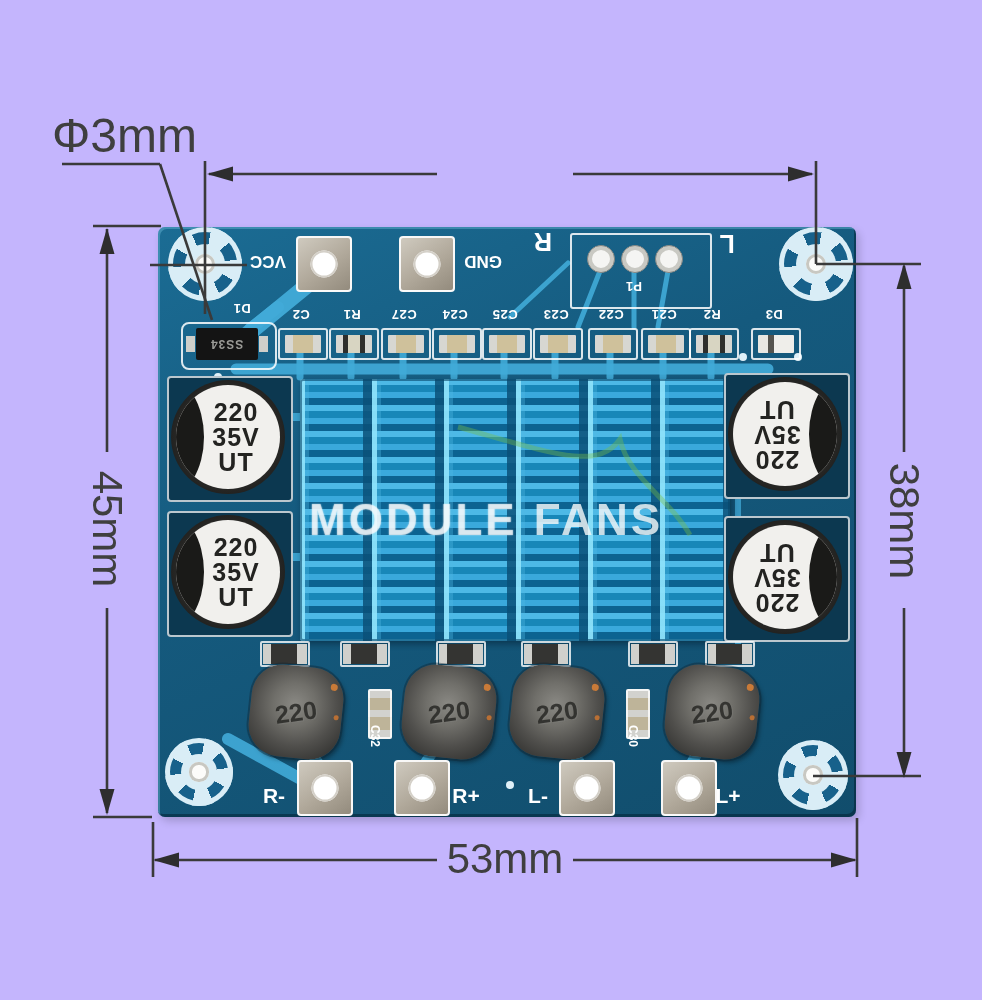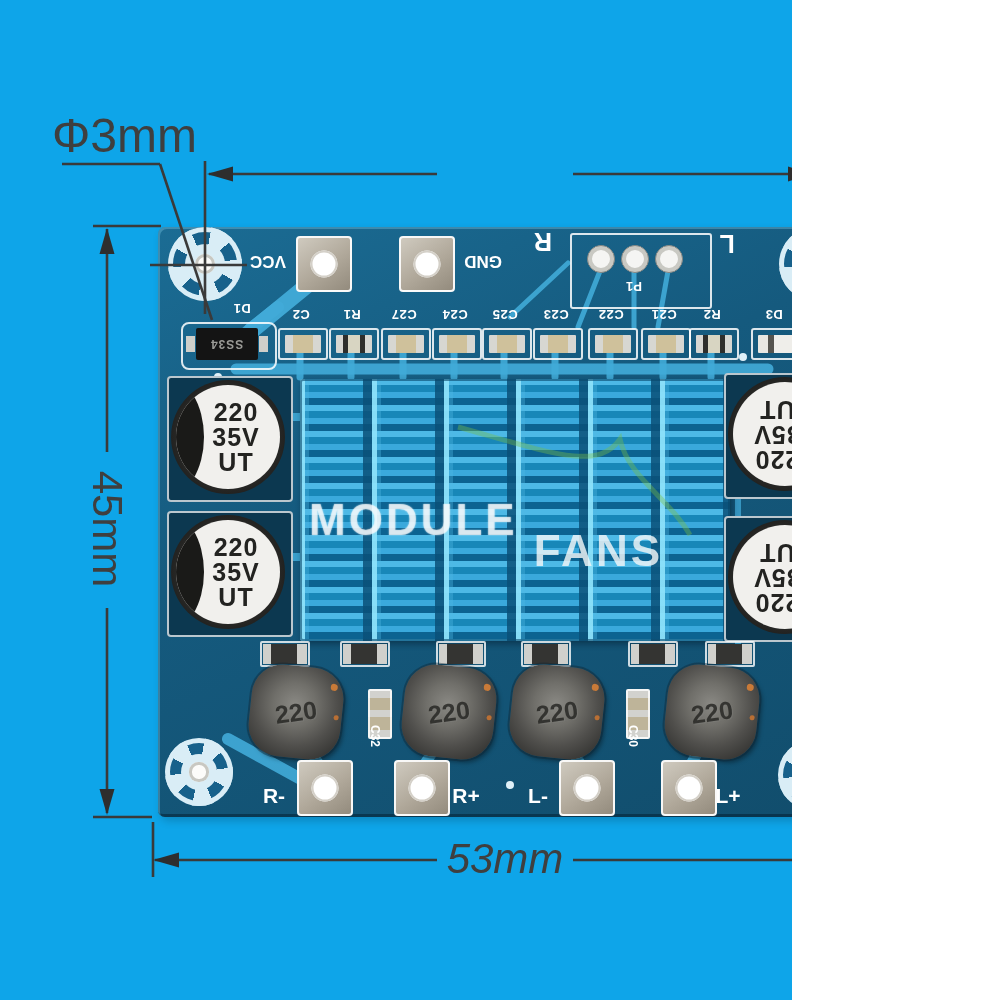--- a/index.html
+++ b/index.html
@@ -1,16 +1,16 @@
 <!DOCTYPE html>
 <html><head>
 <meta charset="utf-8">
 <style>
   html,body{margin:0;padding:0;background:#ffffff;}
-  #stage{position:relative;width:792px;height:1000px;background:#0ea5e9;overflow:hidden;
+  #stage{position:relative;width:982px;height:1000px;background:#c4b5fd;overflow:hidden;
          font-family:"Liberation Sans", sans-serif;}
   
   .dim-text{position:absolute;color:#3f3f3f;font-size:42px;text-align:center;line-height:1;
             font-family:"Liberation Sans", sans-serif;}
   .vtext{transform:rotate(90deg);}
   #dimsvg{position:absolute;left:0;top:0;z-index:8;pointer-events:none;}
   
   .board{position:absolute;left:158px;top:227px;width:698px;height:590px;border-radius:7px;
          background:linear-gradient(155deg,#1b6c94 0%,#155a7e 40%,#114d6c 100%);
          box-shadow:inset 2px 2px 0 rgba(130,205,235,.35), inset -2px -3px 0 rgba(0,25,40,.45),
@@ -58,21 +58,21 @@
   .heatsink{position:absolute;left:142px;top:152px;width:430px;height:262px;z-index:2;border-radius:3px;
     background:
      repeating-linear-gradient(90deg, rgba(140,225,250,.95) 0 5px, rgba(80,185,228,.35) 5px 9px,
                                rgba(0,0,0,0) 9px 63px, rgba(10,80,120,.85) 63px 72px),
      repeating-linear-gradient(180deg,#4db9e6 0 6px,#1887b8 6px 13px,#3aa9dc 13px 19px,#0c6391 19px 26px);
     box-shadow:inset 0 0 0 2px rgba(8,70,105,.6), 2px 3px 6px rgba(0,20,35,.45);}
   
   .watermark{position:absolute;left:158px;top:268px;width:340px;z-index:5;display:flex;gap:16px;
      justify-content:center;white-space:nowrap;font-weight:bold;font-size:44px;letter-spacing:3px;}
   .wm1{color:rgba(240,245,248,.25);text-shadow:0 0 1px rgba(250,252,253,.75), 0 0 2px rgba(250,252,253,.4);}
-  .wm2{color:rgba(243,246,248,.82);margin-top:31px;}
+  .wm2{color:rgba(243,246,248,.82);}
   #swooshsvg{position:absolute;left:0;top:0;z-index:5;pointer-events:none;}
   
   .cap-base{position:absolute;width:122px;height:122px;border:2px solid rgba(255,255,255,.72);
             border-radius:4px;background:#0c3850;z-index:3;}
   .cap{position:absolute;width:114px;height:114px;border-radius:50%;z-index:4;
        background:radial-gradient(circle at 50% 50%,#2b2b29 58%,#0e0e0d 100%);}
   .cap-top{position:absolute;inset:5px;border-radius:50%;background:#f1f0ed;overflow:hidden;}
   .cap-top::before{content:"";position:absolute;left:-48px;top:-8px;width:76px;height:120px;
        border-radius:50%;background:#1a1a18;}
   .cap-text{position:absolute;left:18px;right:2px;top:50%;transform:translateY(-50%);
@@ -98,21 +98,21 @@
         z-index:4;transform:rotate(90deg);}
 </style>
 </head>
 <body>
 
 <div id="stage">
 
   <div class="dim-text" style="left:52px;top:112px;font-size:48px;">Φ3mm</div>
   <div class="dim-text vtext" style="left:42px;top:508px;width:130px;">45mm</div>
   <div class="dim-text vtext" style="left:839px;top:500px;width:130px;">38mm</div>
-  <div class="dim-text" style="left:440px;top:838px;width:130px;font-style:italic;">53mm</div>
+  <div class="dim-text" style="left:440px;top:838px;width:130px;">53mm</div>
 
   <svg id="dimsvg" width="1000" height="1000" viewBox="0 0 1000 1000">
     <g stroke="#3a3a3a" stroke-width="2.6" fill="none">
 
       <line x1="209" y1="174" x2="437" y2="174"></line>
         <line x1="573" y1="174" x2="812" y2="174"></line>
       <line x1="205" y1="161" x2="205" y2="314"></line>
         <line x1="816" y1="161" x2="816" y2="264"></line>
 
       <line x1="62" y1="164" x2="160" y2="164"></line>

